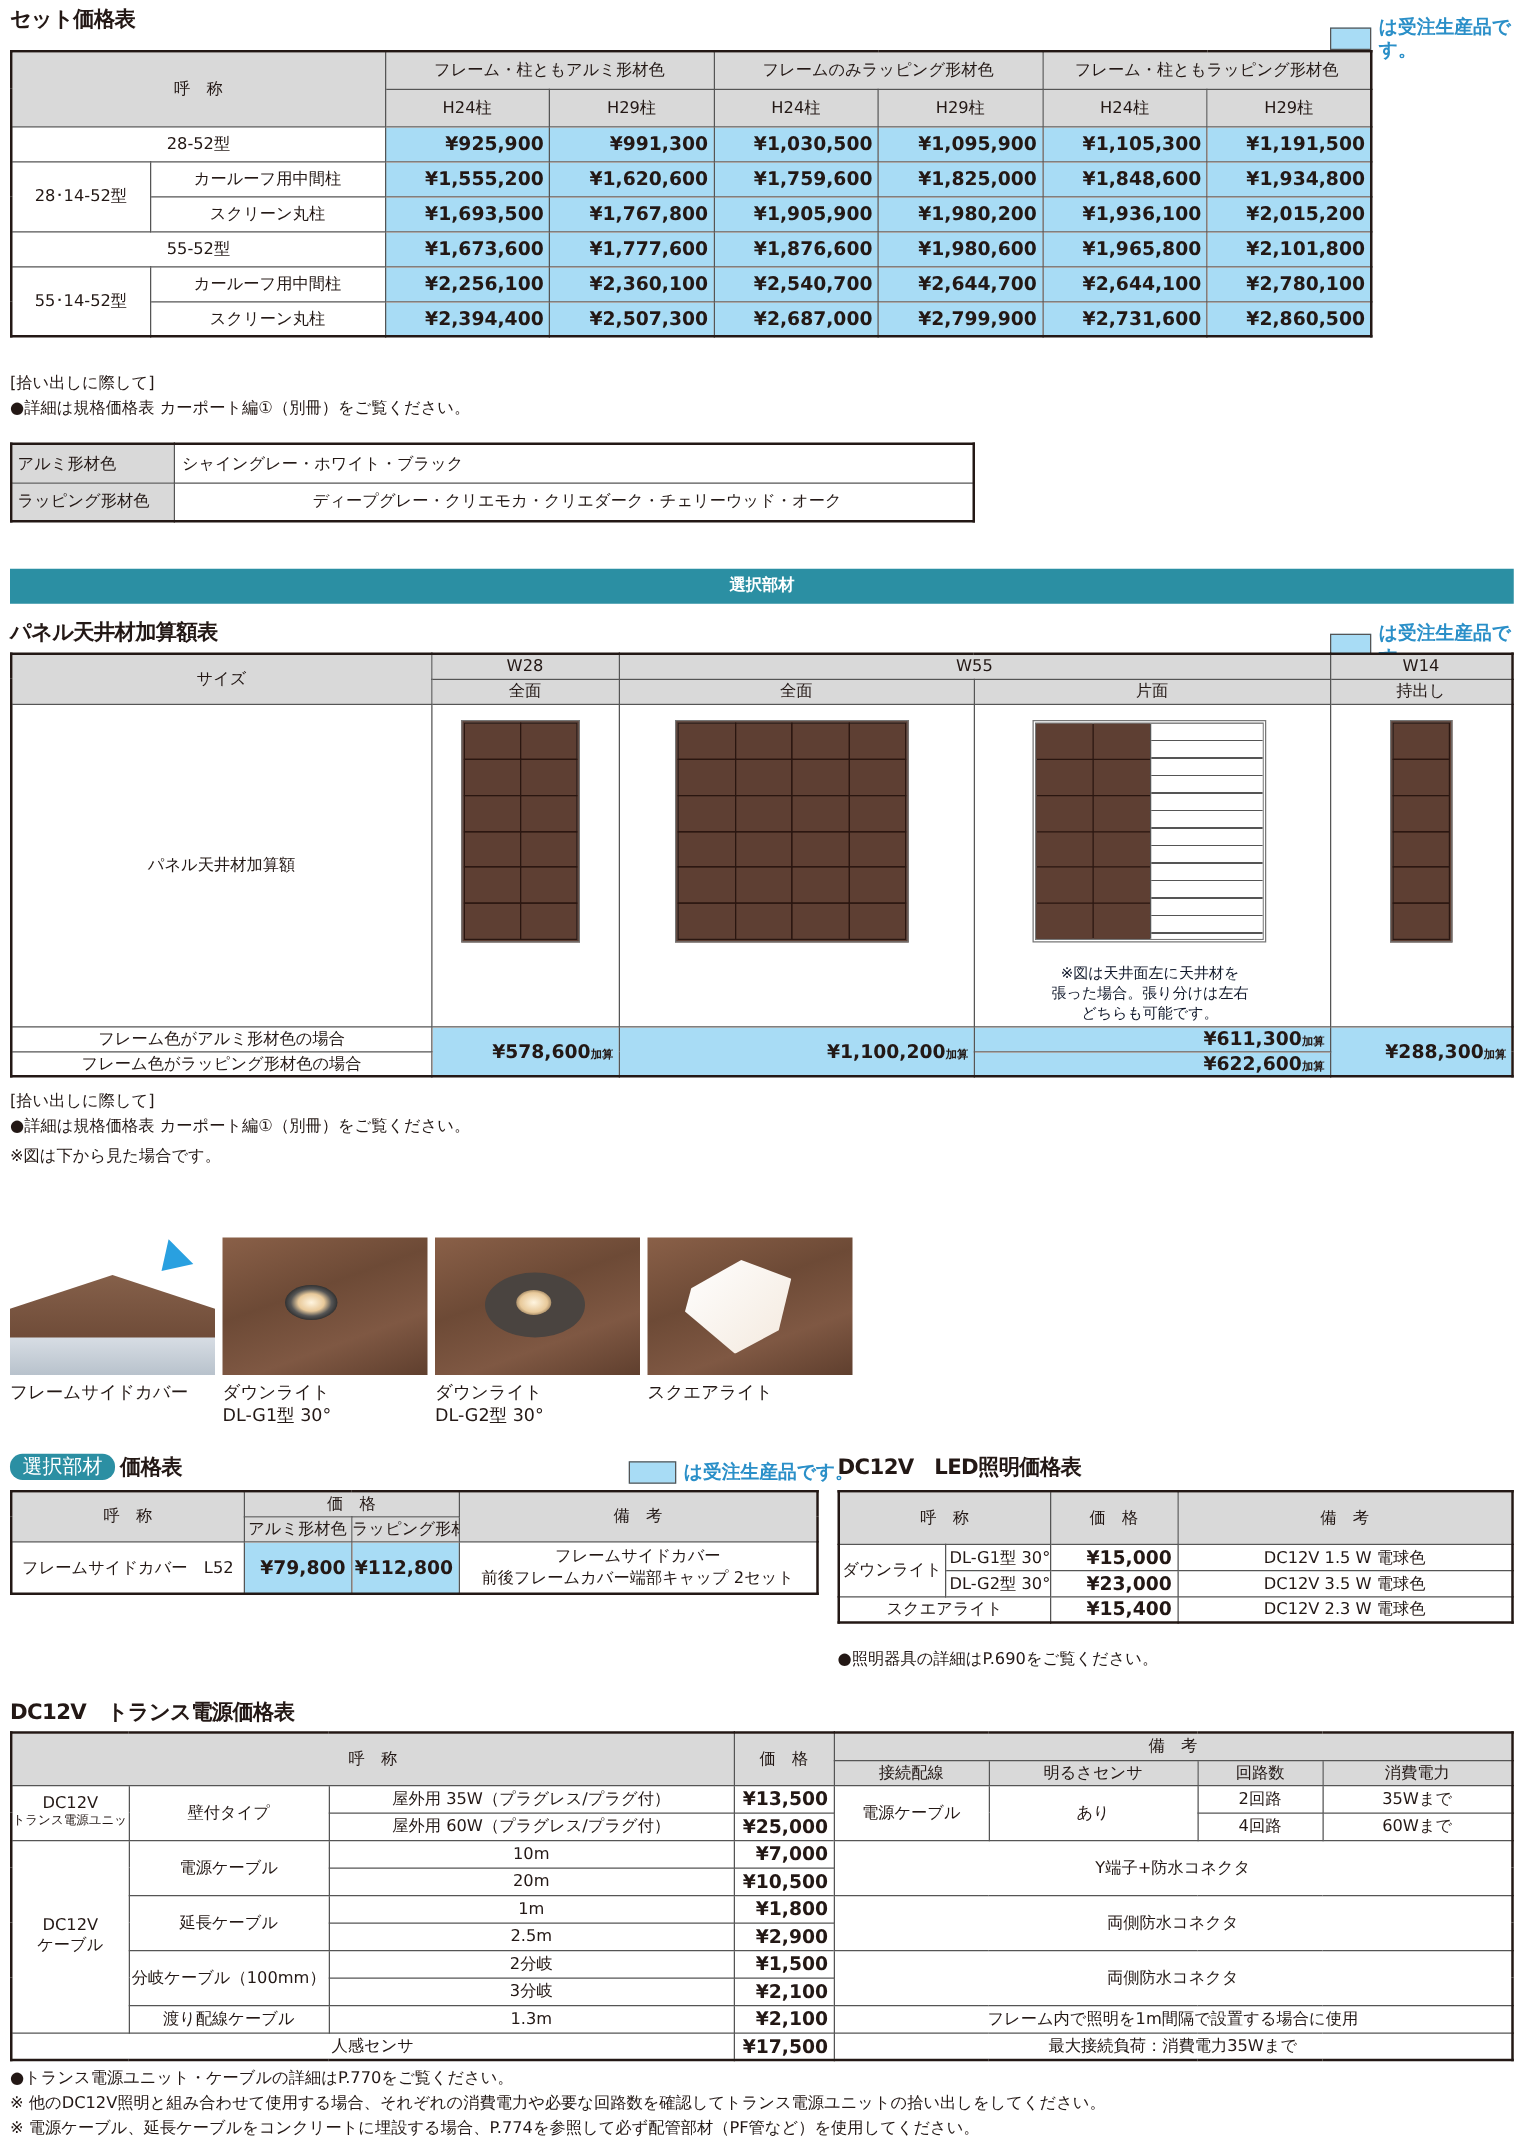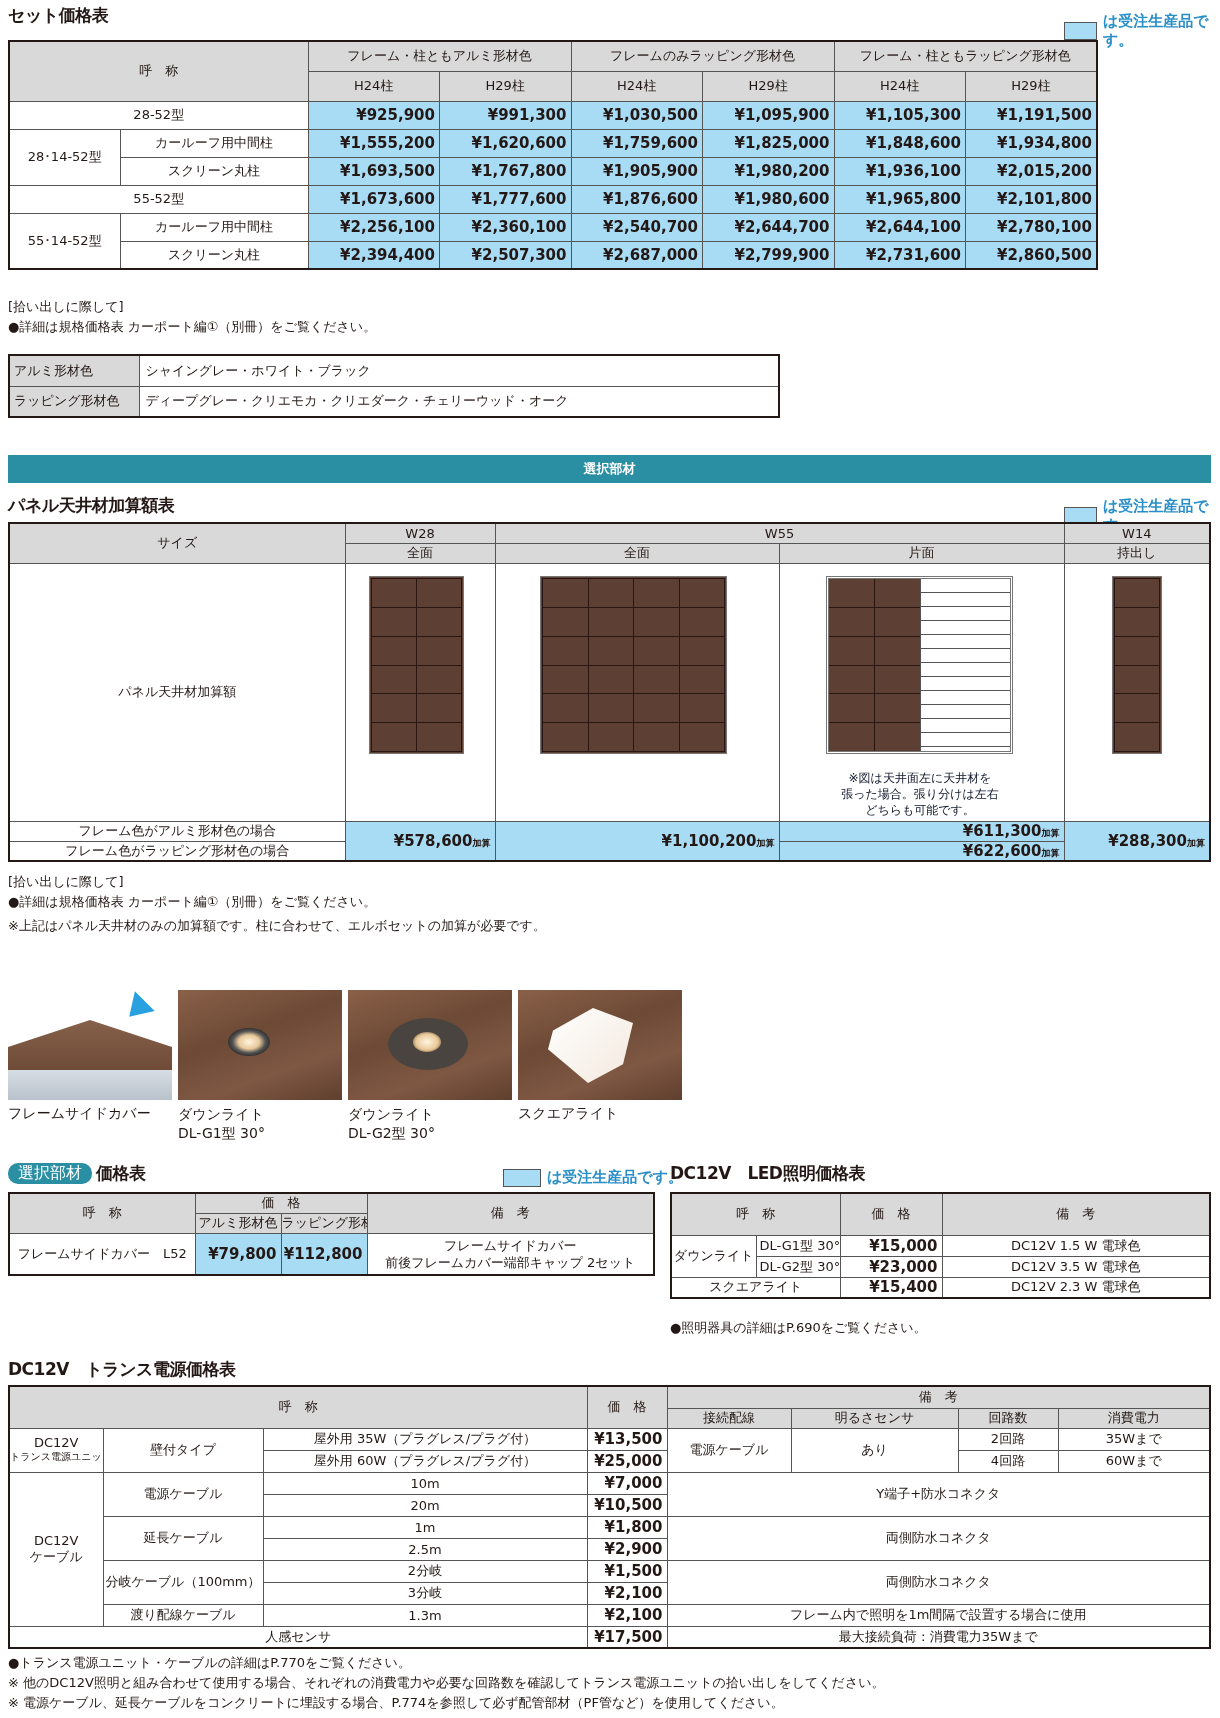--- a/index.html
+++ b/index.html
@@ -125,21 +125,21 @@
       <col style="width:130px">
       <col>
     </colgroup>
   <tbody>
       <tr style="height:31px">
     <th style="text-align:left;padding-left:4px;">アルミ形材色</th>
     <td style="text-align:left;padding-left:6px;">シャイングレー・ホワイト・ブラック</td>
   </tr>
   <tr style="height:31px">
     <th style="text-align:left;padding-left:4px;">ラッピング形材色</th>
-    <td style="text-align:left;padding-left:6px;">ディープグレー・クリエモカ・クリエダーク・チェリーウッド・オーク</td>
+    <td style="text-align:center;padding-left:6px;">ディープグレー・クリエモカ・クリエダーク・チェリーウッド・オーク</td>
   </tr>
 </tbody>
   </table>
 
 <div class="abs teal-bar" style="left:8px;top:455px;width:1203px;height:28px;line-height:28px;">選択部材</div>
 
 <div class="abs h-title" style="left:8px;top:494px;">パネル天井材加算額表</div>
 <div class="abs legend" style="left:1028px;top:497px;">
   <span class="swatch"></span>
   <span>は受注生産品です。</span>
@@ -254,21 +254,21 @@
     <div></div>
     <div></div>
     <div></div>
     <div></div>
 </div>
 
 <div class="abs note" style="left:8px;top:872px;">
   <div>[拾い出しに際して]</div>
   <div>●詳細は規格価格表 カーポート編①（別冊）をご覧ください。</div>
   <div style="height:4px"></div>
-  <div>※上記はパネル天井材のみの加算額です。柱に合わせて、エルボセットの加算が必要です。</div>
+  <div>※図は下から見た場合です。</div>
 </div>
 
 <div class="photo" style="left:8px;top:990px;width:164px;height:110px;background:#fff;">
   <div class="abs" style="left:0;top:30px;width:164px;height:60px;background:linear-gradient(180deg,#85604a,#6b4835);clip-path:polygon(0 45%,50% 0,100% 45%,100% 100%,0 100%);"></div>
   <div class="abs" style="left:0;top:80px;width:164px;height:30px;background:linear-gradient(180deg,#d7dde4,#b8c2cc);"></div>
   <div class="abs" style="left:115px;top:8px;width:0;height:0;border-left:14px solid transparent;border-right:14px solid transparent;border-top:22px solid #29a0e0;transform:rotate(45deg);"></div>
 </div>
 <div class="photo" style="left:178px;top:990px;width:164px;height:110px;">
   <div class="abs" style="left:50px;top:38px;width:42px;height:28px;border-radius:50%;background:radial-gradient(ellipse,#fff5e0 0%,#e8c99a 35%,#555 55%,#333 70%);"></div>
 </div>

